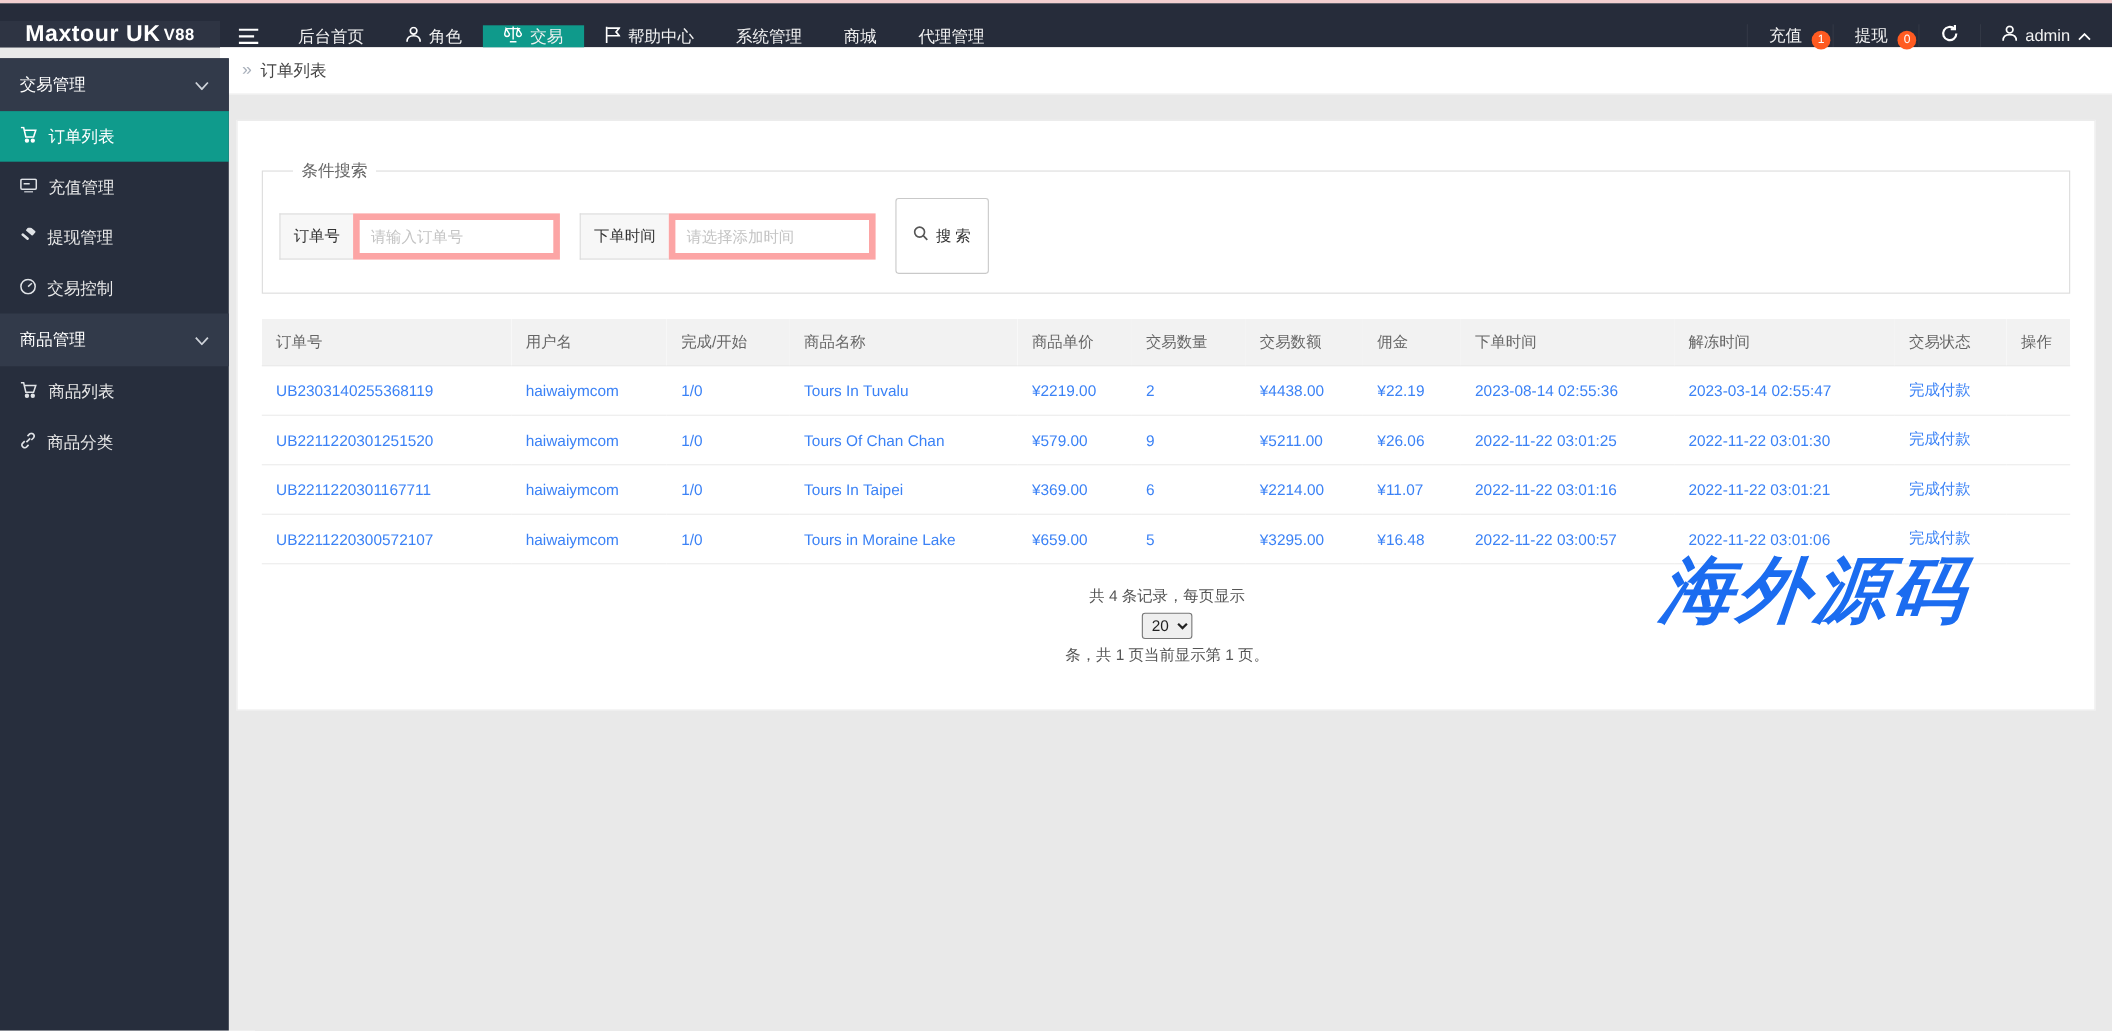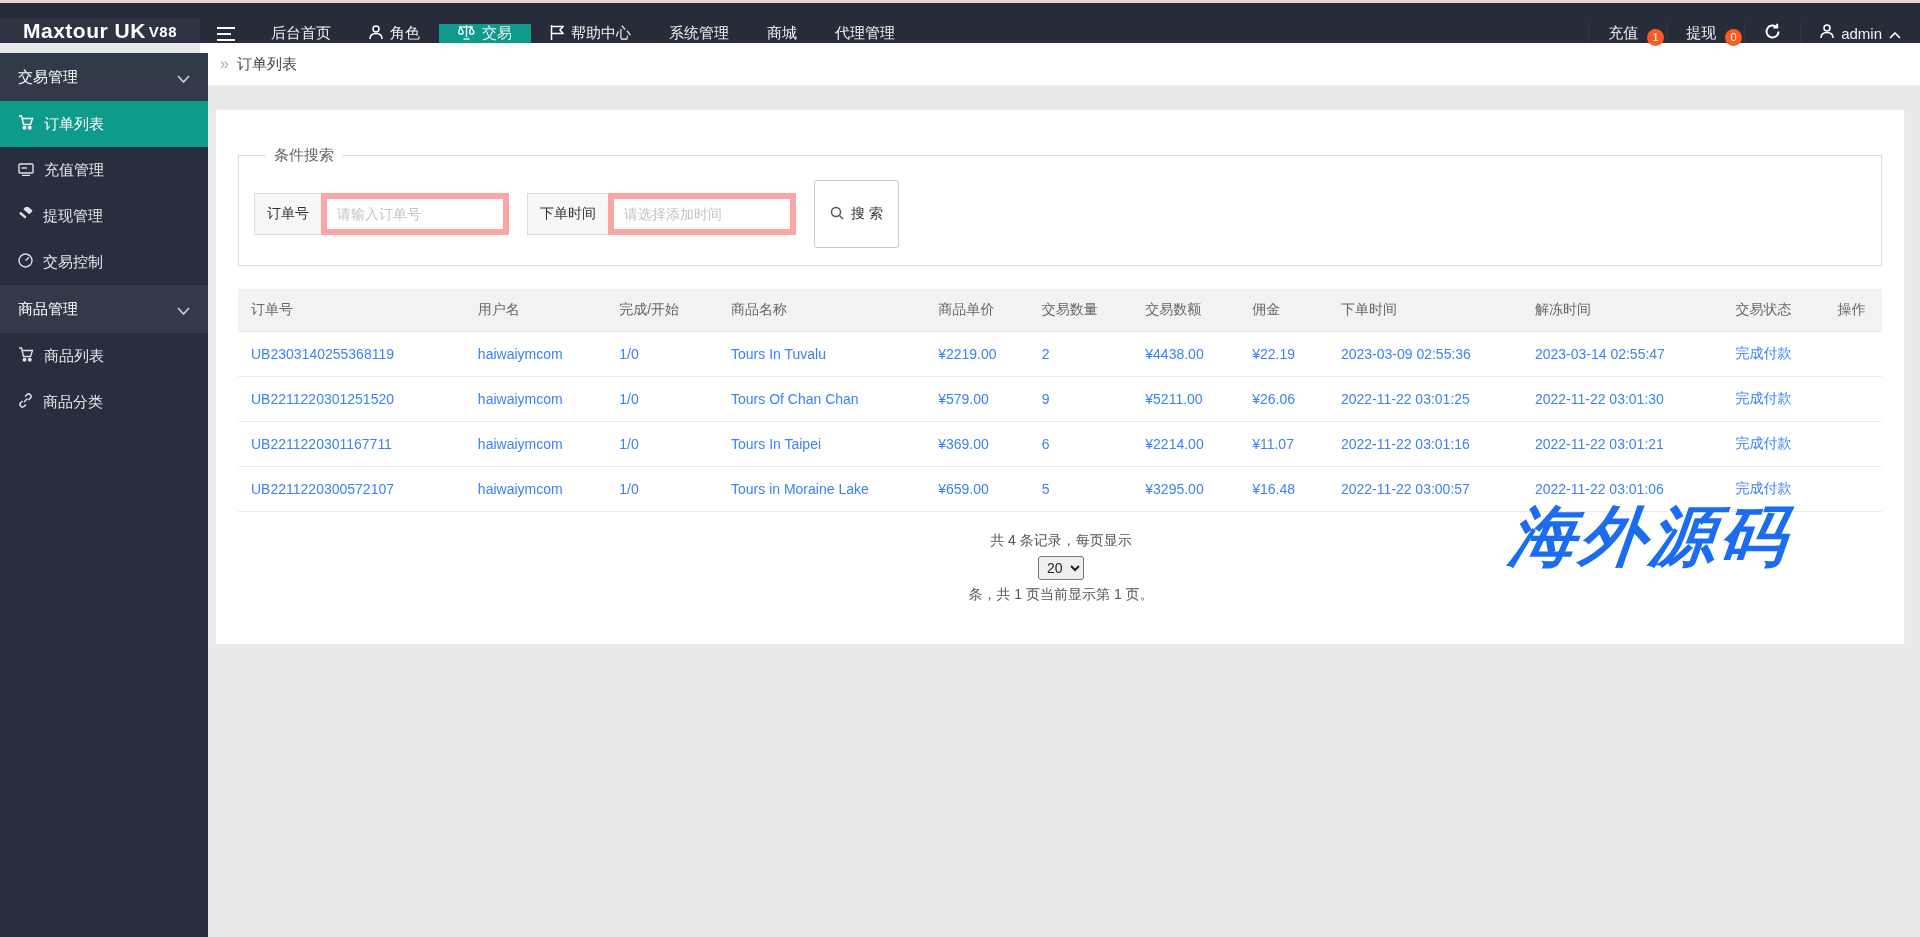--- a/index.html
+++ b/index.html
@@ -46,21 +46,21 @@
   fieldset.search-fieldset { border:1px solid #dcdcdc; padding:15px 15px 17px 15px; }
   fieldset.search-fieldset legend { font-size:15px; color:#666; padding:0 8px; margin-left:12px; }
   .search-row { display:flex; align-items:center; gap:18px; }
   .input-group { display:inline-flex; }
   .input-group .ig-label { background:#f7f7f7; border:1px solid #dcdcdc; border-right:none; padding:7px 12px;
            font-size:14px; color:#333; white-space:nowrap; display:flex; align-items:center; }
   .input-group input { border:6px solid #fca5a5; padding:7px 10px; font-size:14px; width:188px; color:#333; outline:none;
            font-family:inherit; }
   .input-group input::placeholder { color:#c4c4c4; }
   .search-btn { display:inline-flex; align-items:center; gap:7px; background:#fff; border:1px solid #c9c9c9;
-           border-radius:3px; padding:24px 15px; font-size:14px; color:#333; cursor:pointer; font-family:Liberation Sans, sans-serif; }
+           border-radius:3px; padding:24px 15px; font-size:14px; color:#333; cursor:pointer; font-family:Liberation Serif, serif; }
 
   table.order-table { width:100%; border-collapse:collapse; table-layout:fixed; margin-top:23px; }
   table.order-table th { background:#f2f2f2; color:#666; font-weight:normal; font-size:14px; text-align:left;
            padding:12px 13px; border-bottom:1px solid #e6e6e6; white-space:nowrap; overflow:hidden; }
   table.order-table td { color:#3b82f6; font-size:14px; padding:13px 13px; border-bottom:1px solid #ebebeb;
            white-space:nowrap; overflow:hidden; }
 
   .pagination-line { margin-top:20px; font-size:14px; color:#555; display:flex; align-items:center; gap:6px; padding-left:2px;flex-direction:column; }
   .page-size-select { font-size:14px; padding:2px 4px; border:1px solid #777; border-radius:3px; font-family:inherit; color:#222; }
 
@@ -308,21 +308,21 @@
         <tbody>
           <tr>
             <td>UB2303140255368119</td>
             <td>haiwaiymcom</td>
             <td>1/0</td>
             <td>Tours In Tuvalu</td>
             <td>¥2219.00</td>
             <td>2</td>
             <td>¥4438.00</td>
             <td>¥22.19</td>
-            <td>2023-03-09 02:55:36</td>
+            <td>2023-08-14 02:55:36</td>
             <td>2023-03-14 02:55:47</td>
             <td>完成付款</td>
             <td></td>
           </tr>
           <tr>
             <td>UB2211220301251520</td>
             <td>haiwaiymcom</td>
             <td>1/0</td>
             <td>Tours Of Chan Chan</td>
             <td>¥579.00</td>

